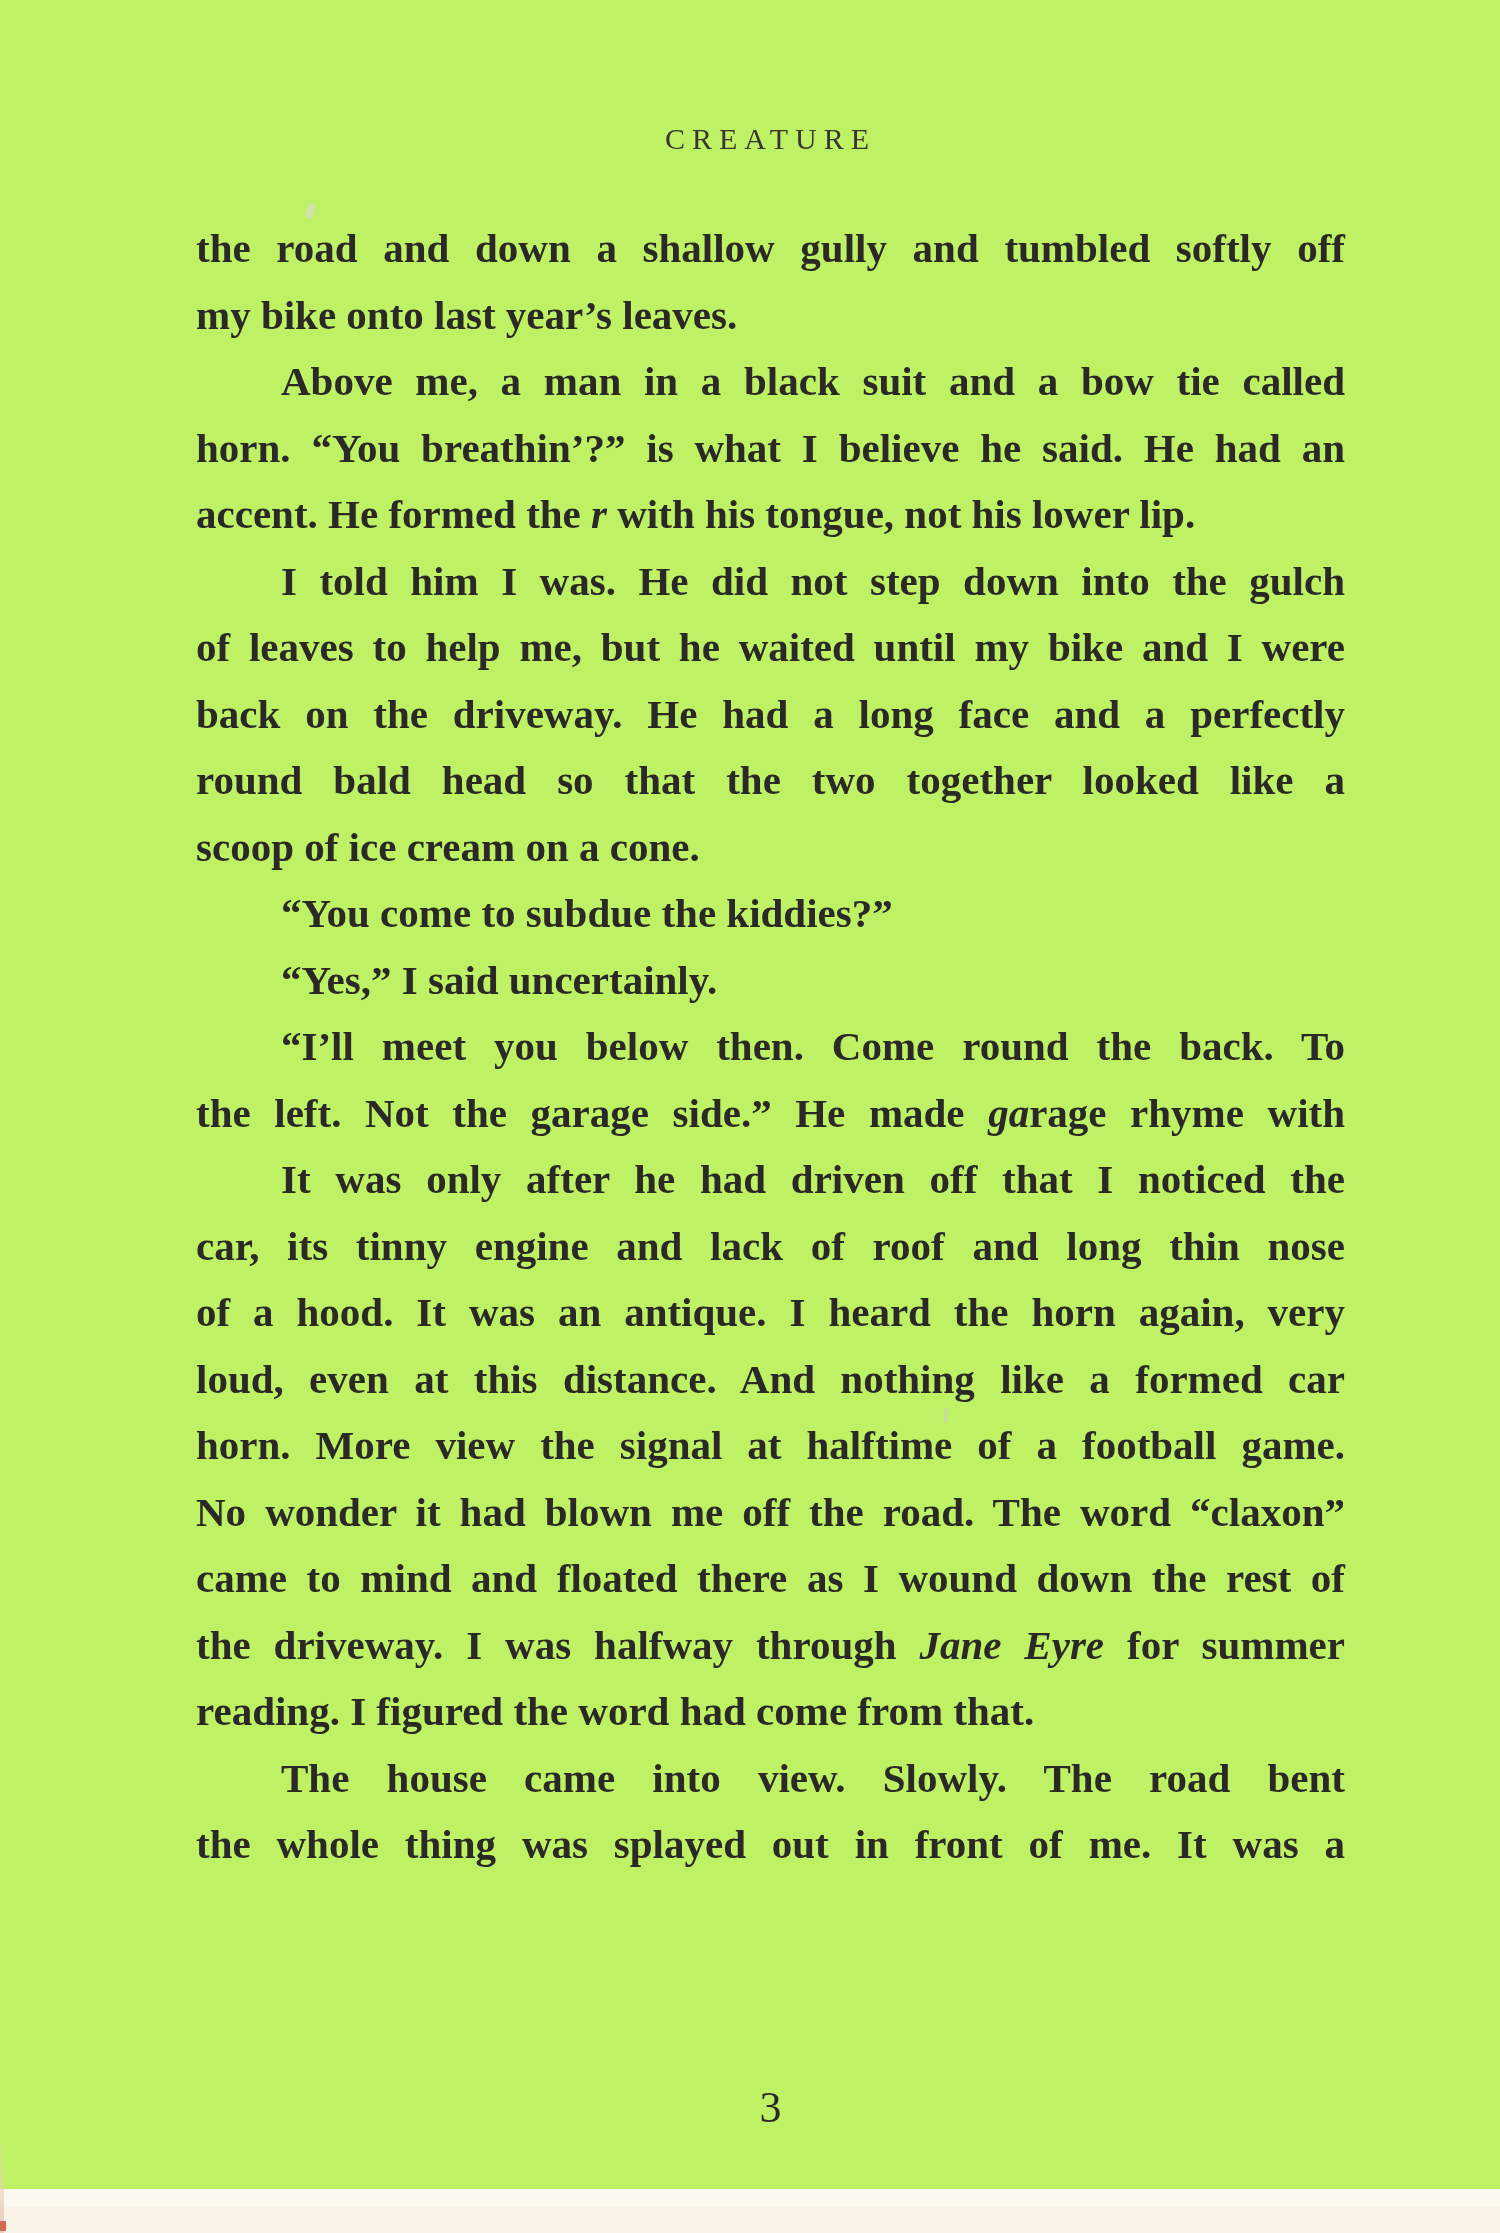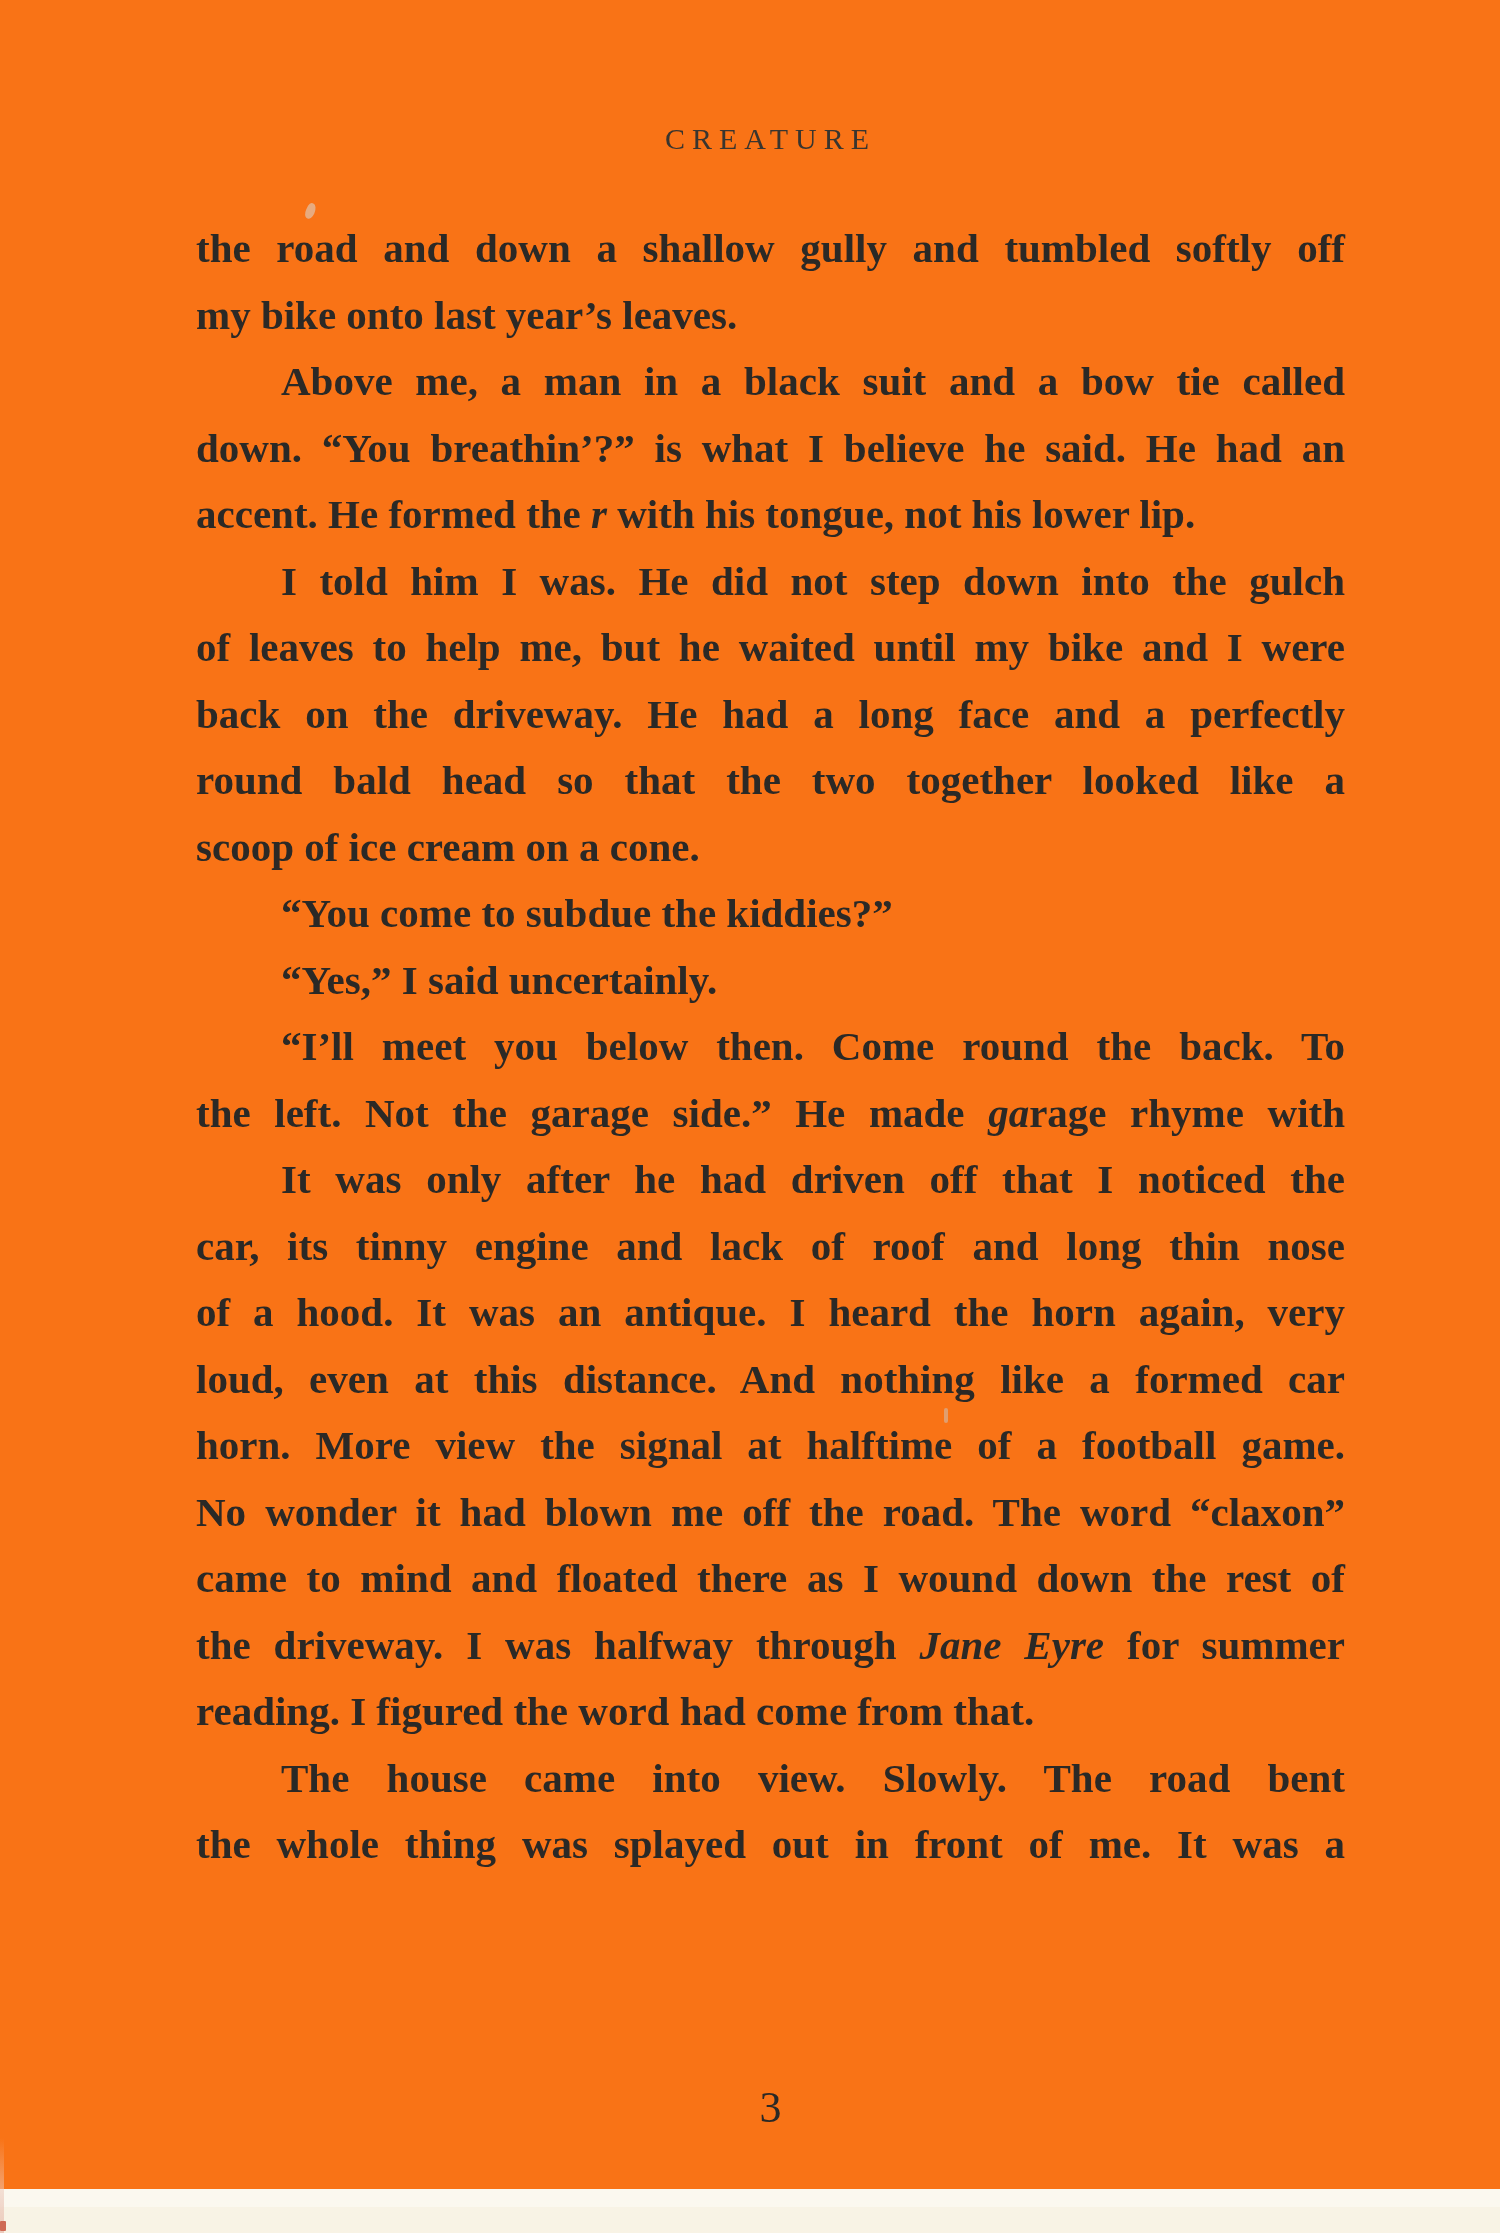--- a/index.html
+++ b/index.html
@@ -1,20 +1,20 @@
 <!DOCTYPE html>
 <html><head>
 <meta charset="utf-8">
 <style>
   html, body { margin: 0; padding: 0; background: #ffffff; }
   #page {
     position: relative;
     width: 1500px;
     height: 2233px;
-    background: #f97316;
+    background: #bef264;
     overflow: hidden;
     font-family: "Liberation Serif", "DejaVu Serif", serif;
     color: #2b2926;
   }
   #running-header {
     position: absolute;
     top: 121px;
     left: 196px;
     width: 1149px;
     text-align: center;
@@ -86,21 +86,21 @@
 <div id="page">
   <div id="running-header">CREATURE</div>
 
   <div id="smudge-1"></div>
   <div id="smudge-2"></div>
 
   <div id="text-block">
       <div class="text-line line-just"><span>the road and down a shallow gully and tumbled softly off</span></div>
       <div class="text-line line-last"><span>my bike onto last year’s leaves.</span></div>
       <div class="text-line indent line-just"><span>Above me, a man in a black suit and a bow tie called</span></div>
-      <div class="text-line line-just"><span>down. “You breathin’?” is what I believe he said. He had an</span></div>
+      <div class="text-line line-just"><span>horn. “You breathin’?” is what I believe he said. He had an</span></div>
       <div class="text-line line-last"><span>accent. He formed the </span><span class="it">r</span><span> with his tongue, not his lower lip.</span></div>
       <div class="text-line indent line-just"><span>I told him I was. He did not step down into the gulch</span></div>
       <div class="text-line line-just"><span>of leaves to help me, but he waited until my bike and I were</span></div>
       <div class="text-line line-just"><span>back on the driveway. He had a long face and a perfectly</span></div>
       <div class="text-line line-just"><span>round bald head so that the two together looked like a</span></div>
       <div class="text-line line-last"><span>scoop of ice cream on a cone.</span></div>
       <div class="text-line indent line-last"><span>“You come to subdue the kiddies?”</span></div>
       <div class="text-line indent line-last"><span>“Yes,” I said uncertainly.</span></div>
       <div class="text-line indent line-just"><span>“I’ll meet you below then. Come round the back. To</span></div>
       <div class="text-line line-just"><span>the left. Not the garage side.” He made </span><span class="it">ga</span><span>rage rhyme with</span></div>

